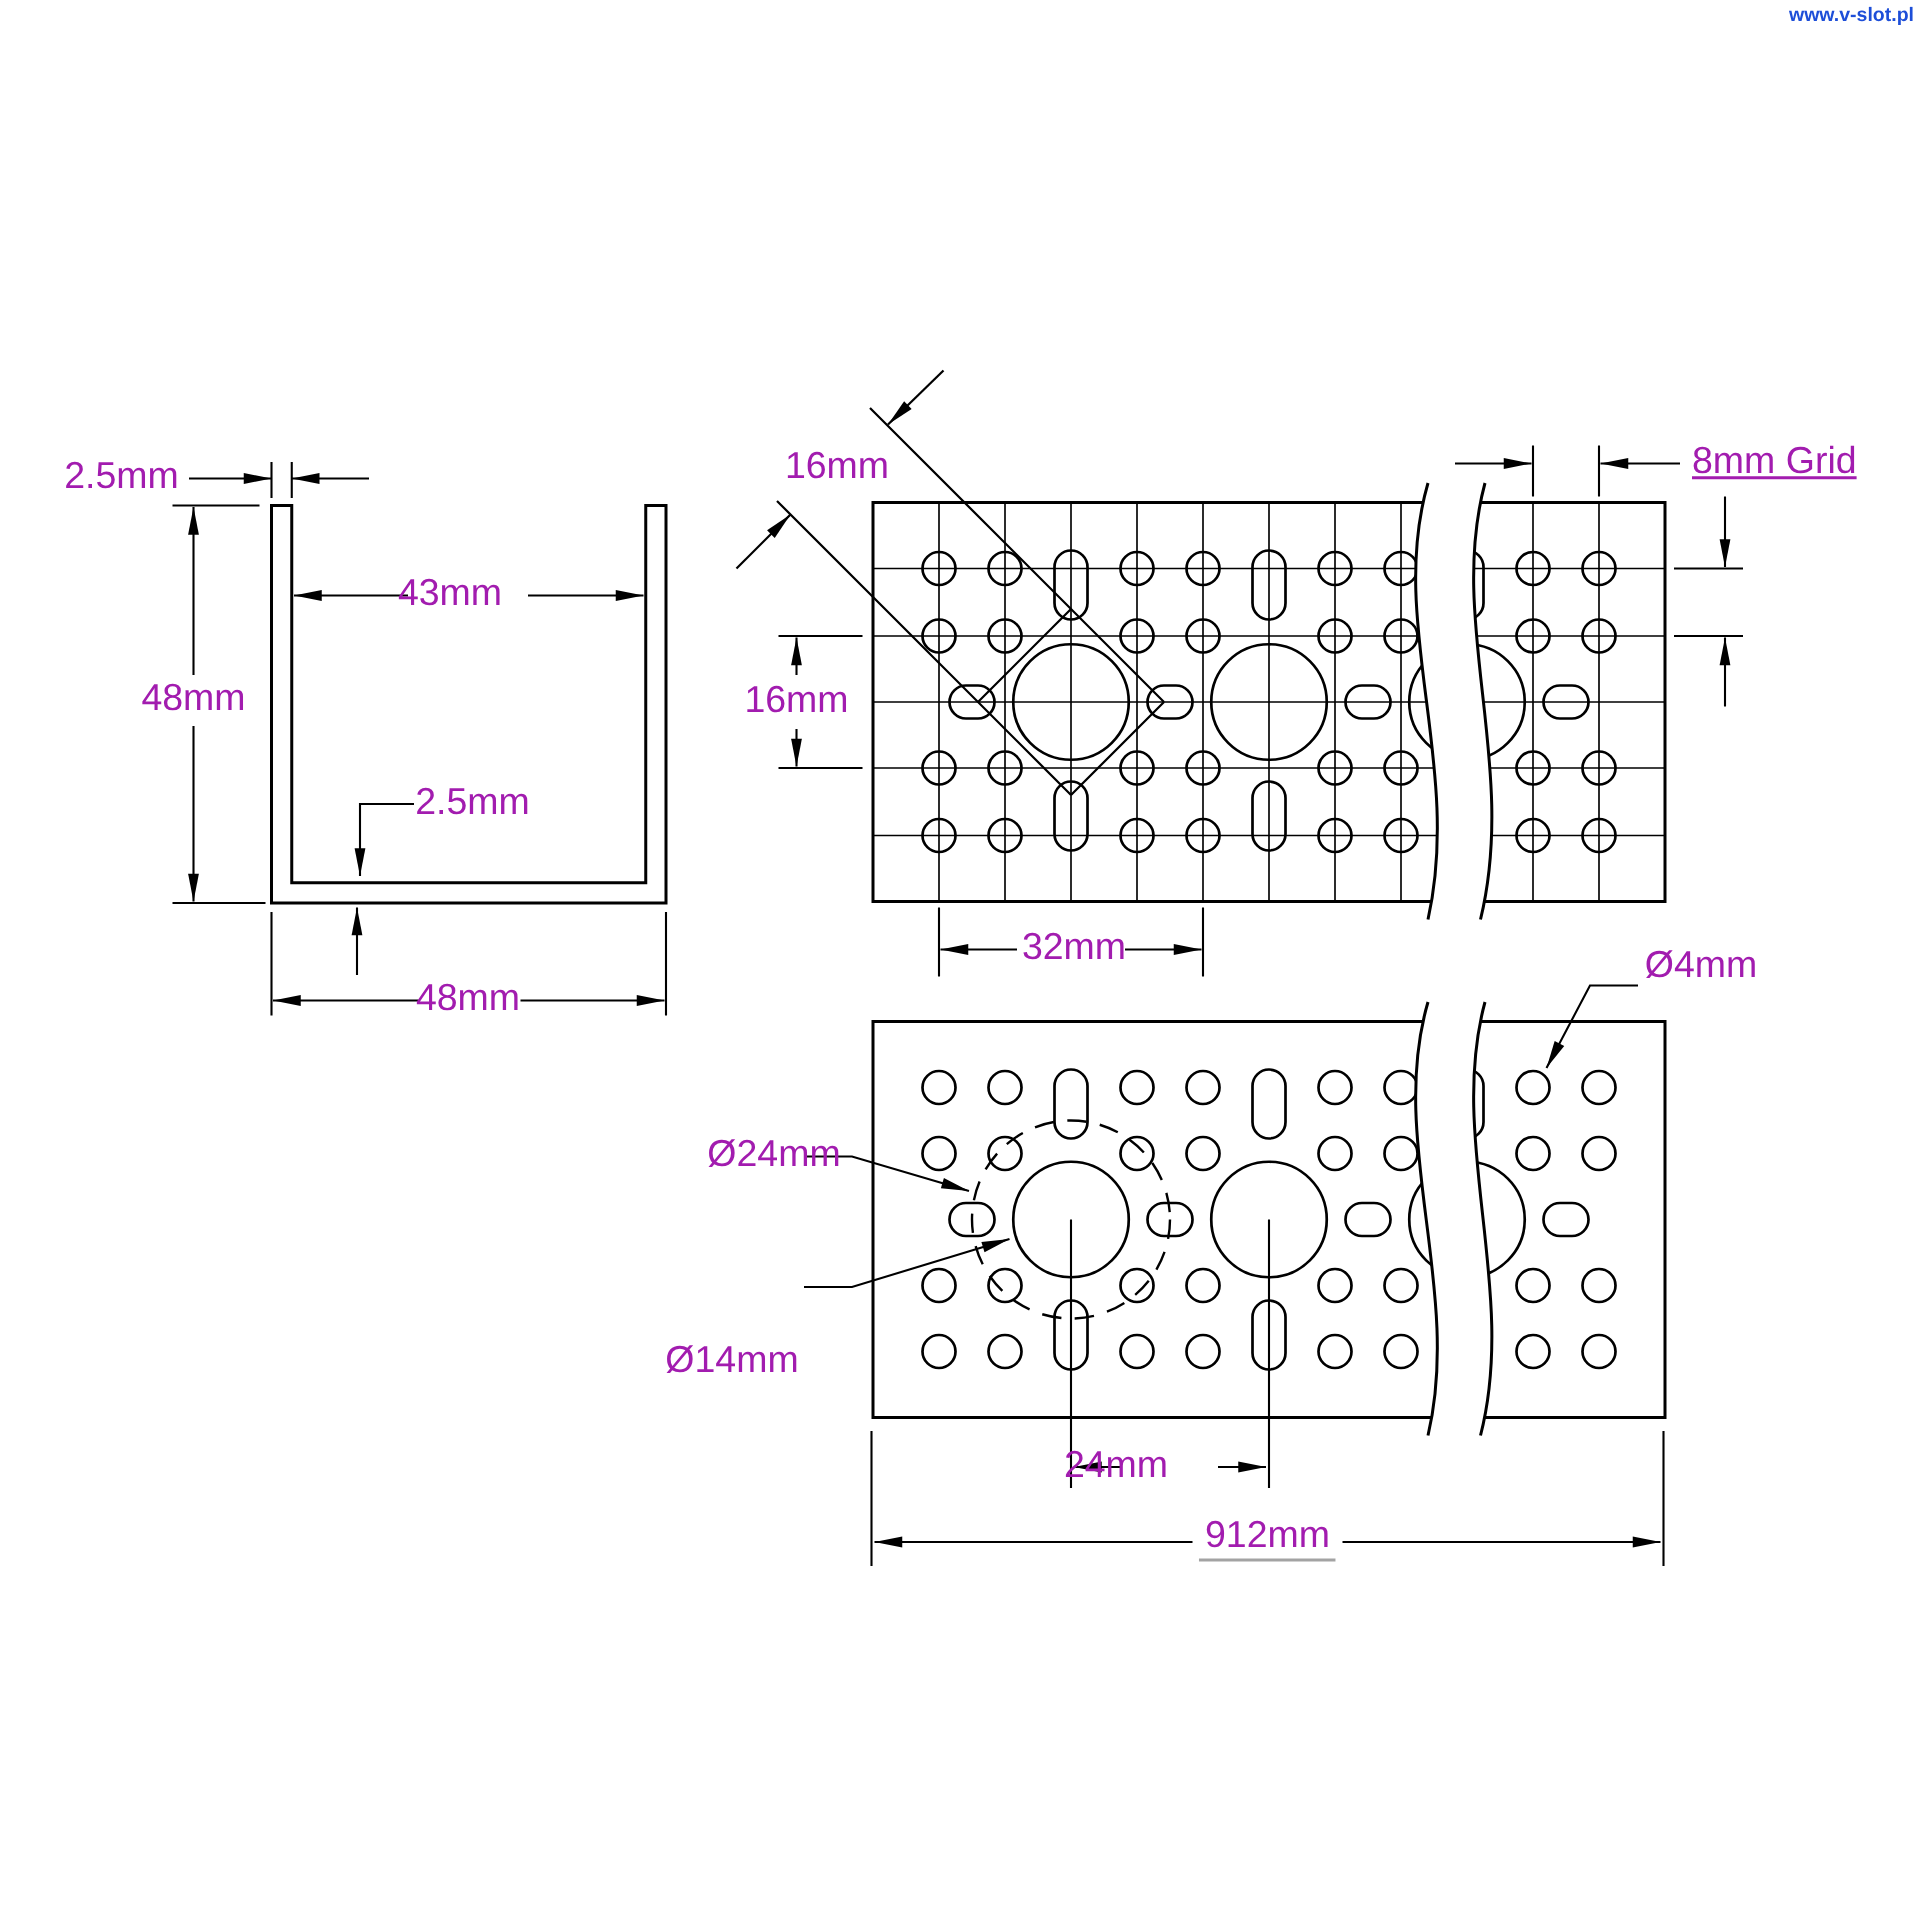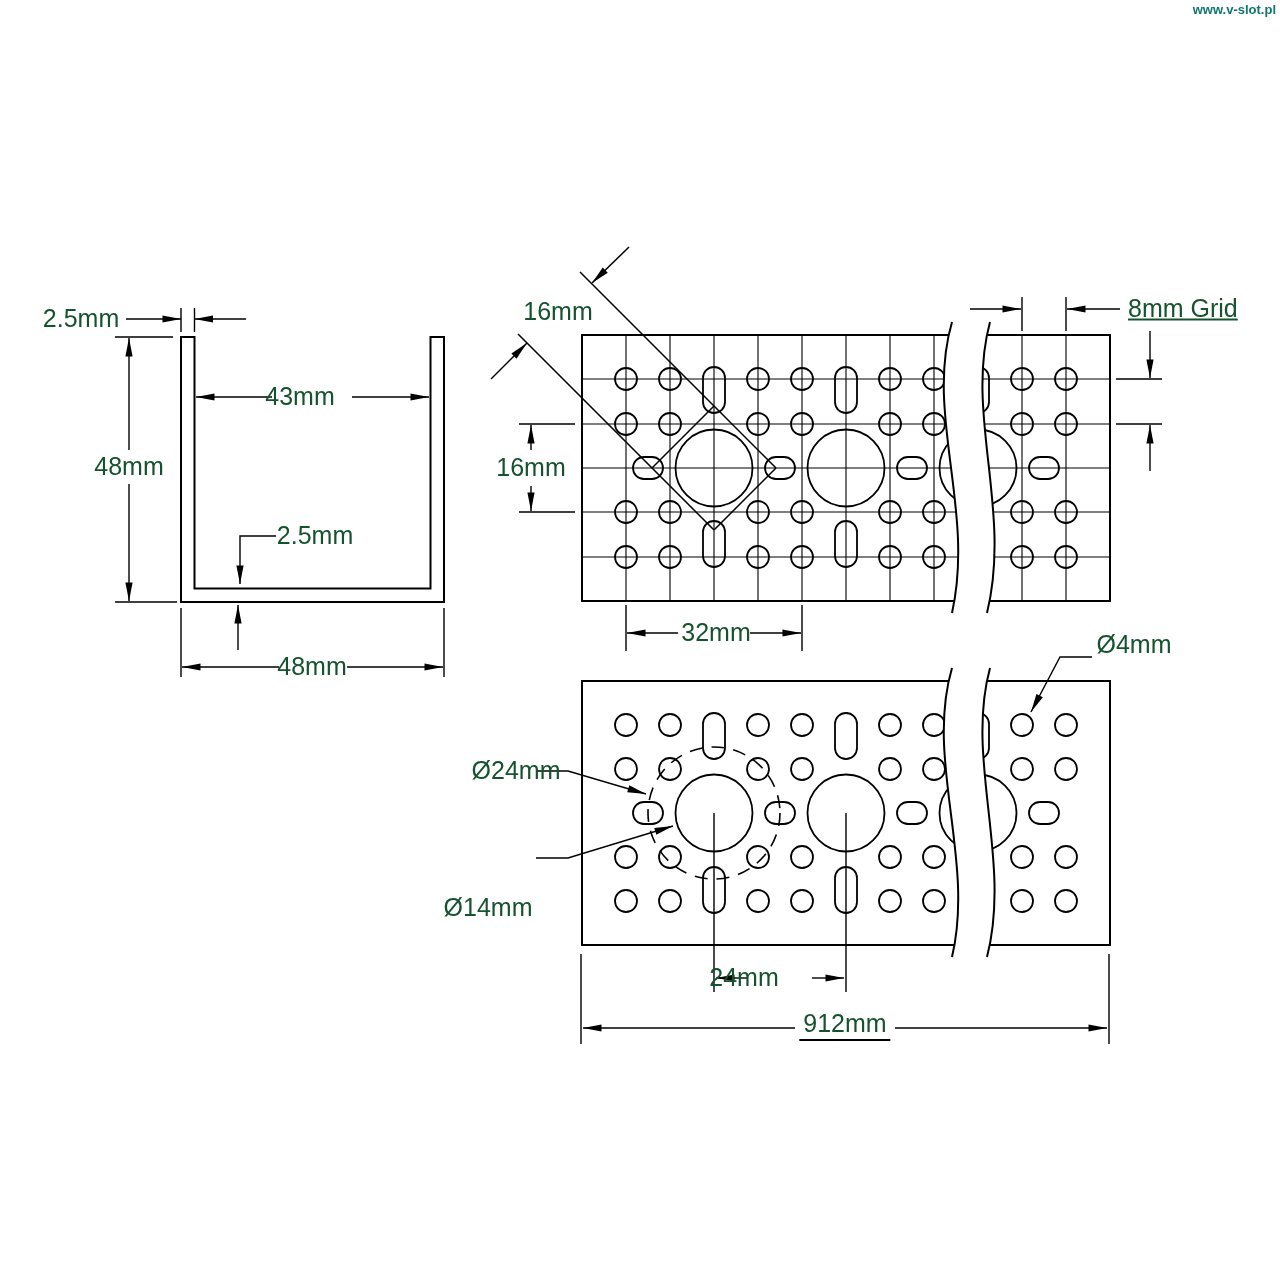--- a/index.html
+++ b/index.html
@@ -3,27 +3,27 @@
 <meta charset="utf-8">
 <style>
   html,body { margin:0; padding:0; background:#fff; }
   .canvas {
     position:relative; width:1280px; height:1280px; background:#fff;
     font-family:"Liberation Sans", sans-serif; overflow:hidden;
   }
   .canvas svg { position:absolute; left:0; top:0; }
   .lbl {
     position:absolute; transform:translate(-50%,-50%);
-    font-size:25px; color:#14532d; white-space:nowrap; line-height:1;
+    font-size:25px; color:#a21caf; white-space:nowrap; line-height:1;
   }
   .lbl-left { transform:translate(0,-50%);text-decoration:underline; }
-  .lbl-underline { border-bottom:2px solid #000000; padding:0 4px 3px 4px; }
+  .lbl-underline { border-bottom:2px solid #a3a3a3; padding:0 4px 3px 4px; }
   .watermark {
     position:absolute; top:2px; right:4px;
-    font-size:13px; font-weight:700; color:#0f766e; letter-spacing:0;
+    font-size:13px; font-weight:700; color:#1d4ed8; letter-spacing:0;
   }
 </style>
 </head>
 <body>
 
 <div class="canvas">
 
   <svg width="1280" height="1280" viewBox="0 0 1280 1280">
     <defs>
       <marker id="arr" orient="auto" markerUnits="userSpaceOnUse" markerWidth="20" markerHeight="10" refX="19" refY="5">

